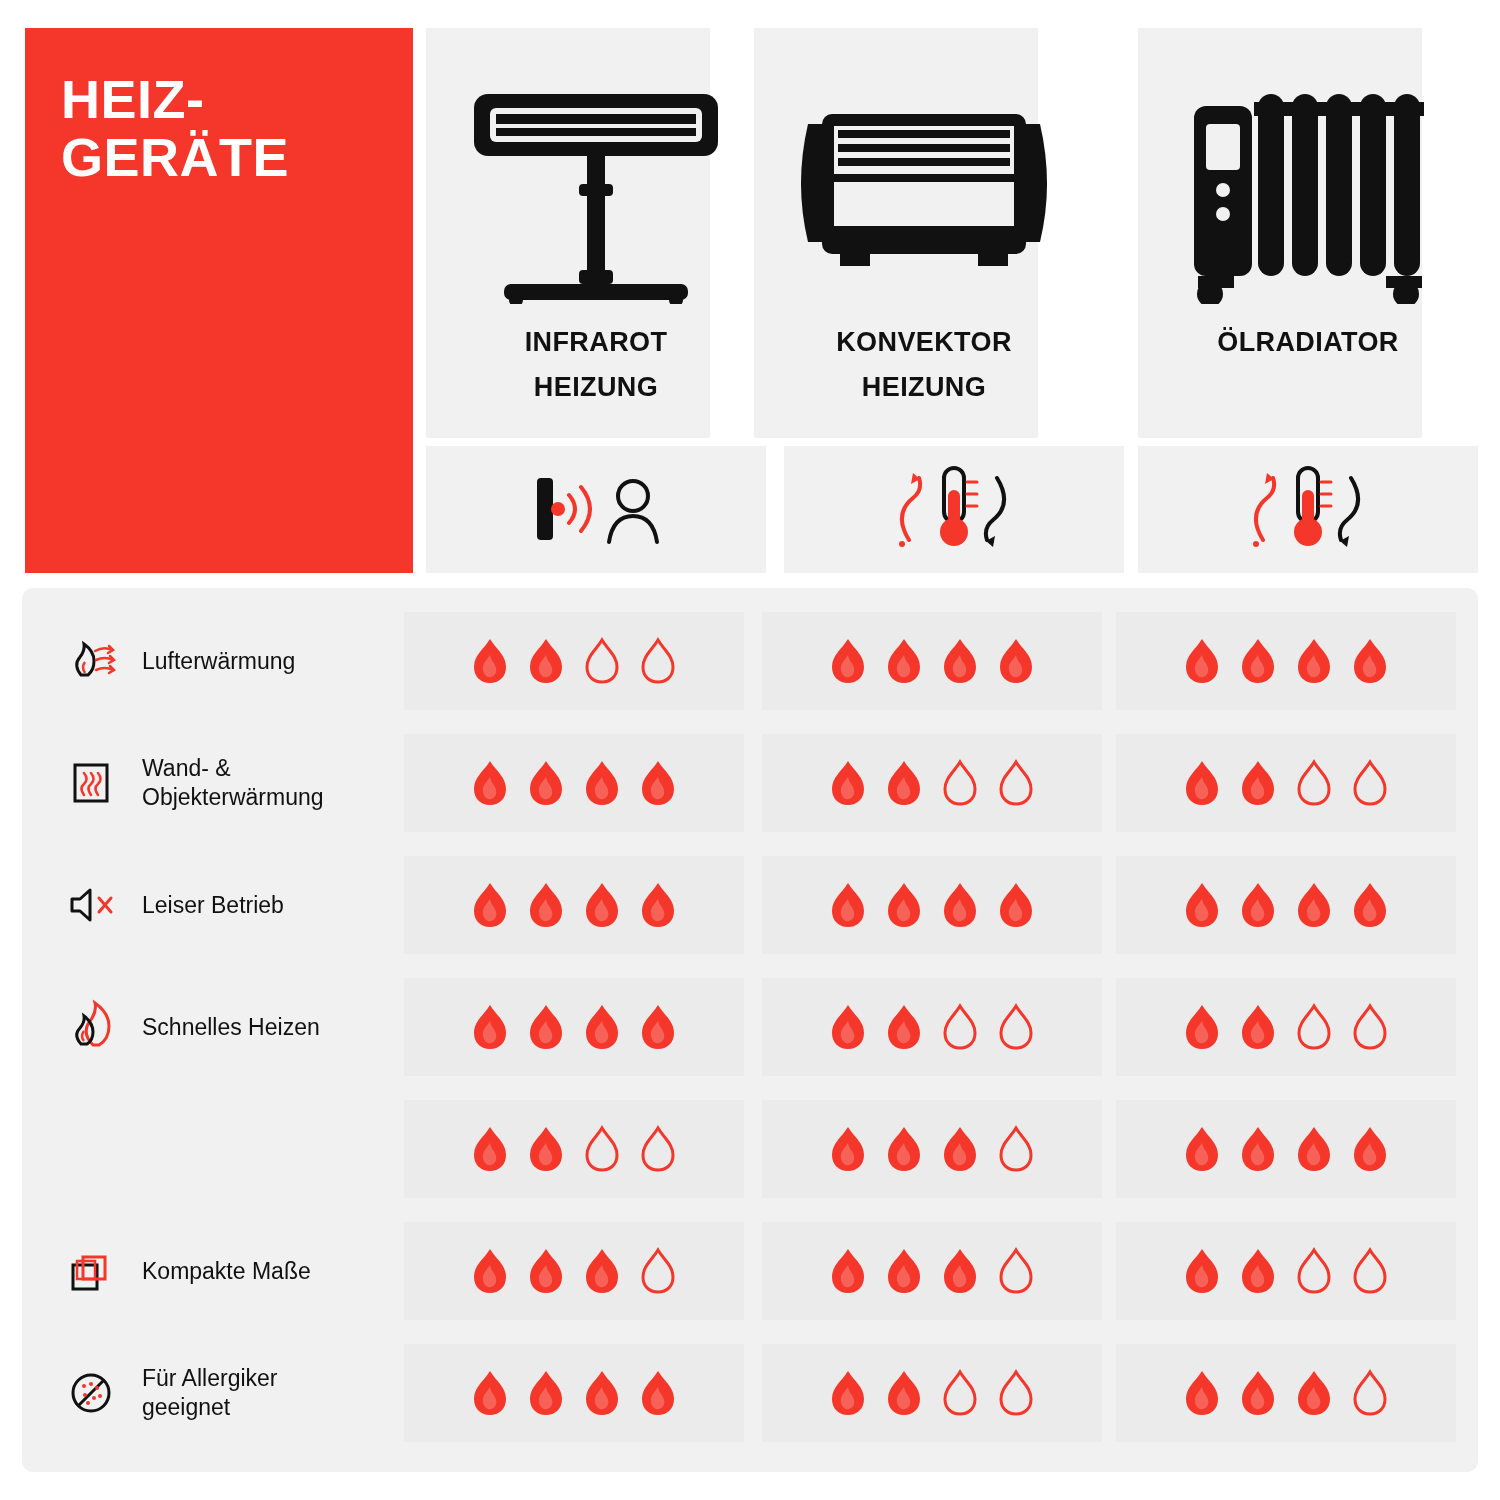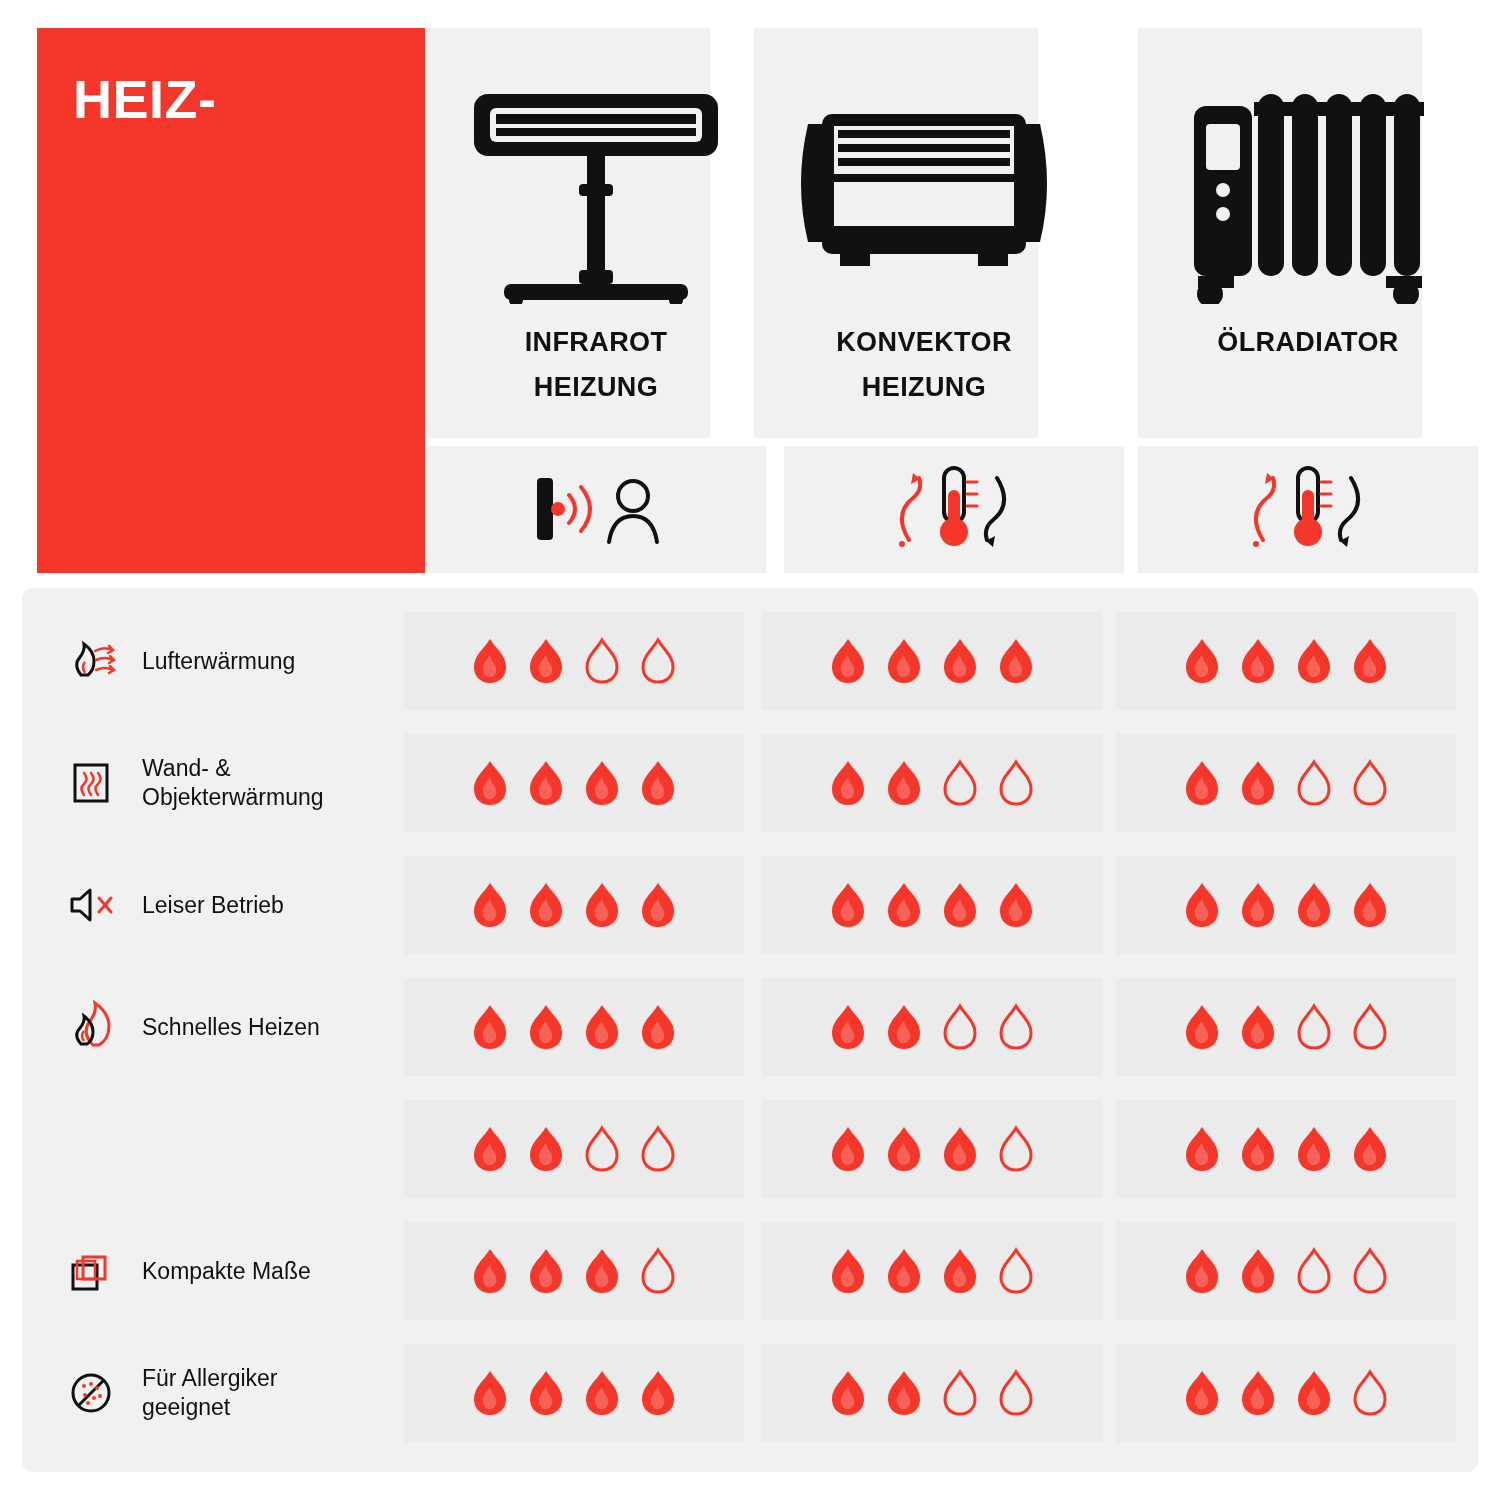--- a/index.html
+++ b/index.html
@@ -17,21 +17,21 @@
   }
 
   
   .top {
     position: absolute;
     left: 22px; top: 28px;
     width: 1456px; height: 545px;
   }
   .title-card {
     position: absolute;
-    left: 15px; top: 0;
+    left: 3px; top: 0;
     width: 388px; height: 545px;
     background: #f4372a;
     color: #ffffff;
   }
   .title-card .title {
     position: absolute;
     left: 36px; top: 42px;
     width: 330px;
     font-size: 54px;
     font-weight: bold;
@@ -127,20 +127,21 @@
 </head>
 <body>
 
 <div class="page">
 
   <div class="top">
 
     <div class="title-card">
       <div class="title">
         <span>HEIZ-</span><br>
+        <span>GERÄTE</span>
       </div>
     </div>
 
     <div class="col-head c1">
       <div class="col-art">
         <svg width="300" height="250" viewBox="0 0 300 250" aria-hidden="true">
           <rect x="28" y="40" width="244" height="62" rx="14" fill="#111"></rect>
           <rect x="44" y="54" width="212" height="34" rx="6" fill="#f1f1f1"></rect>
           <rect x="50" y="60" width="200" height="10" fill="#111"></rect>
           <rect x="50" y="74" width="200" height="8" fill="#111"></rect>

